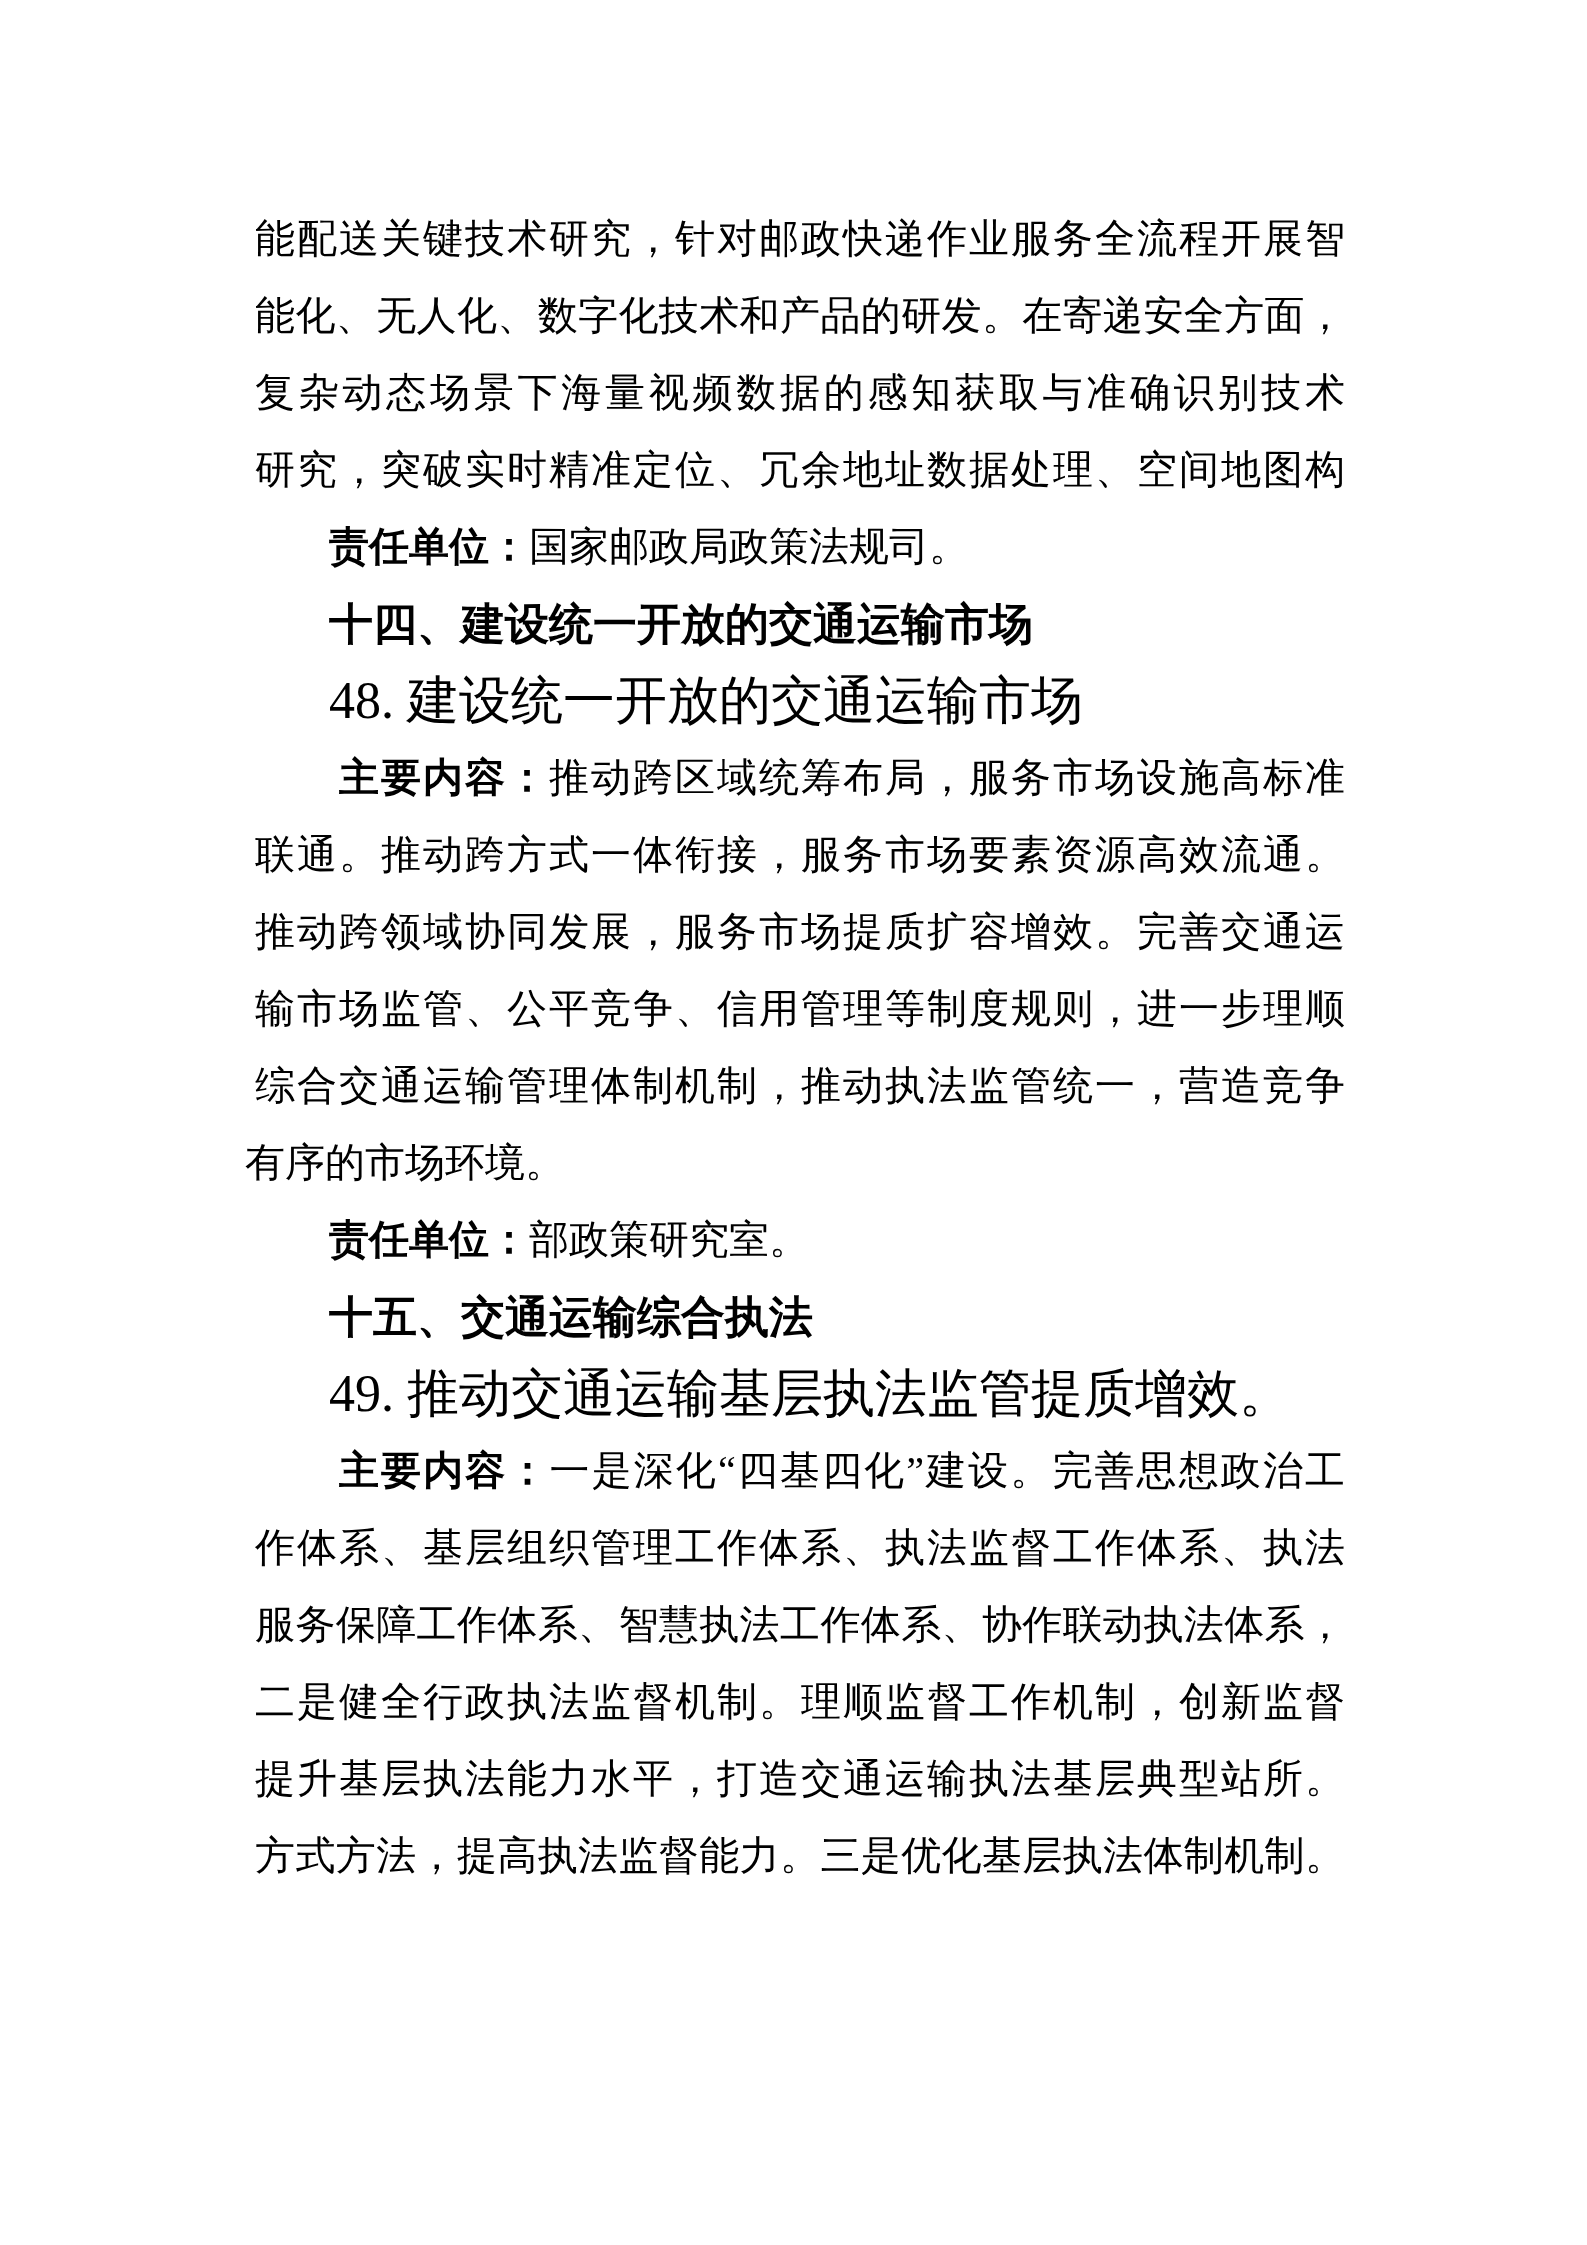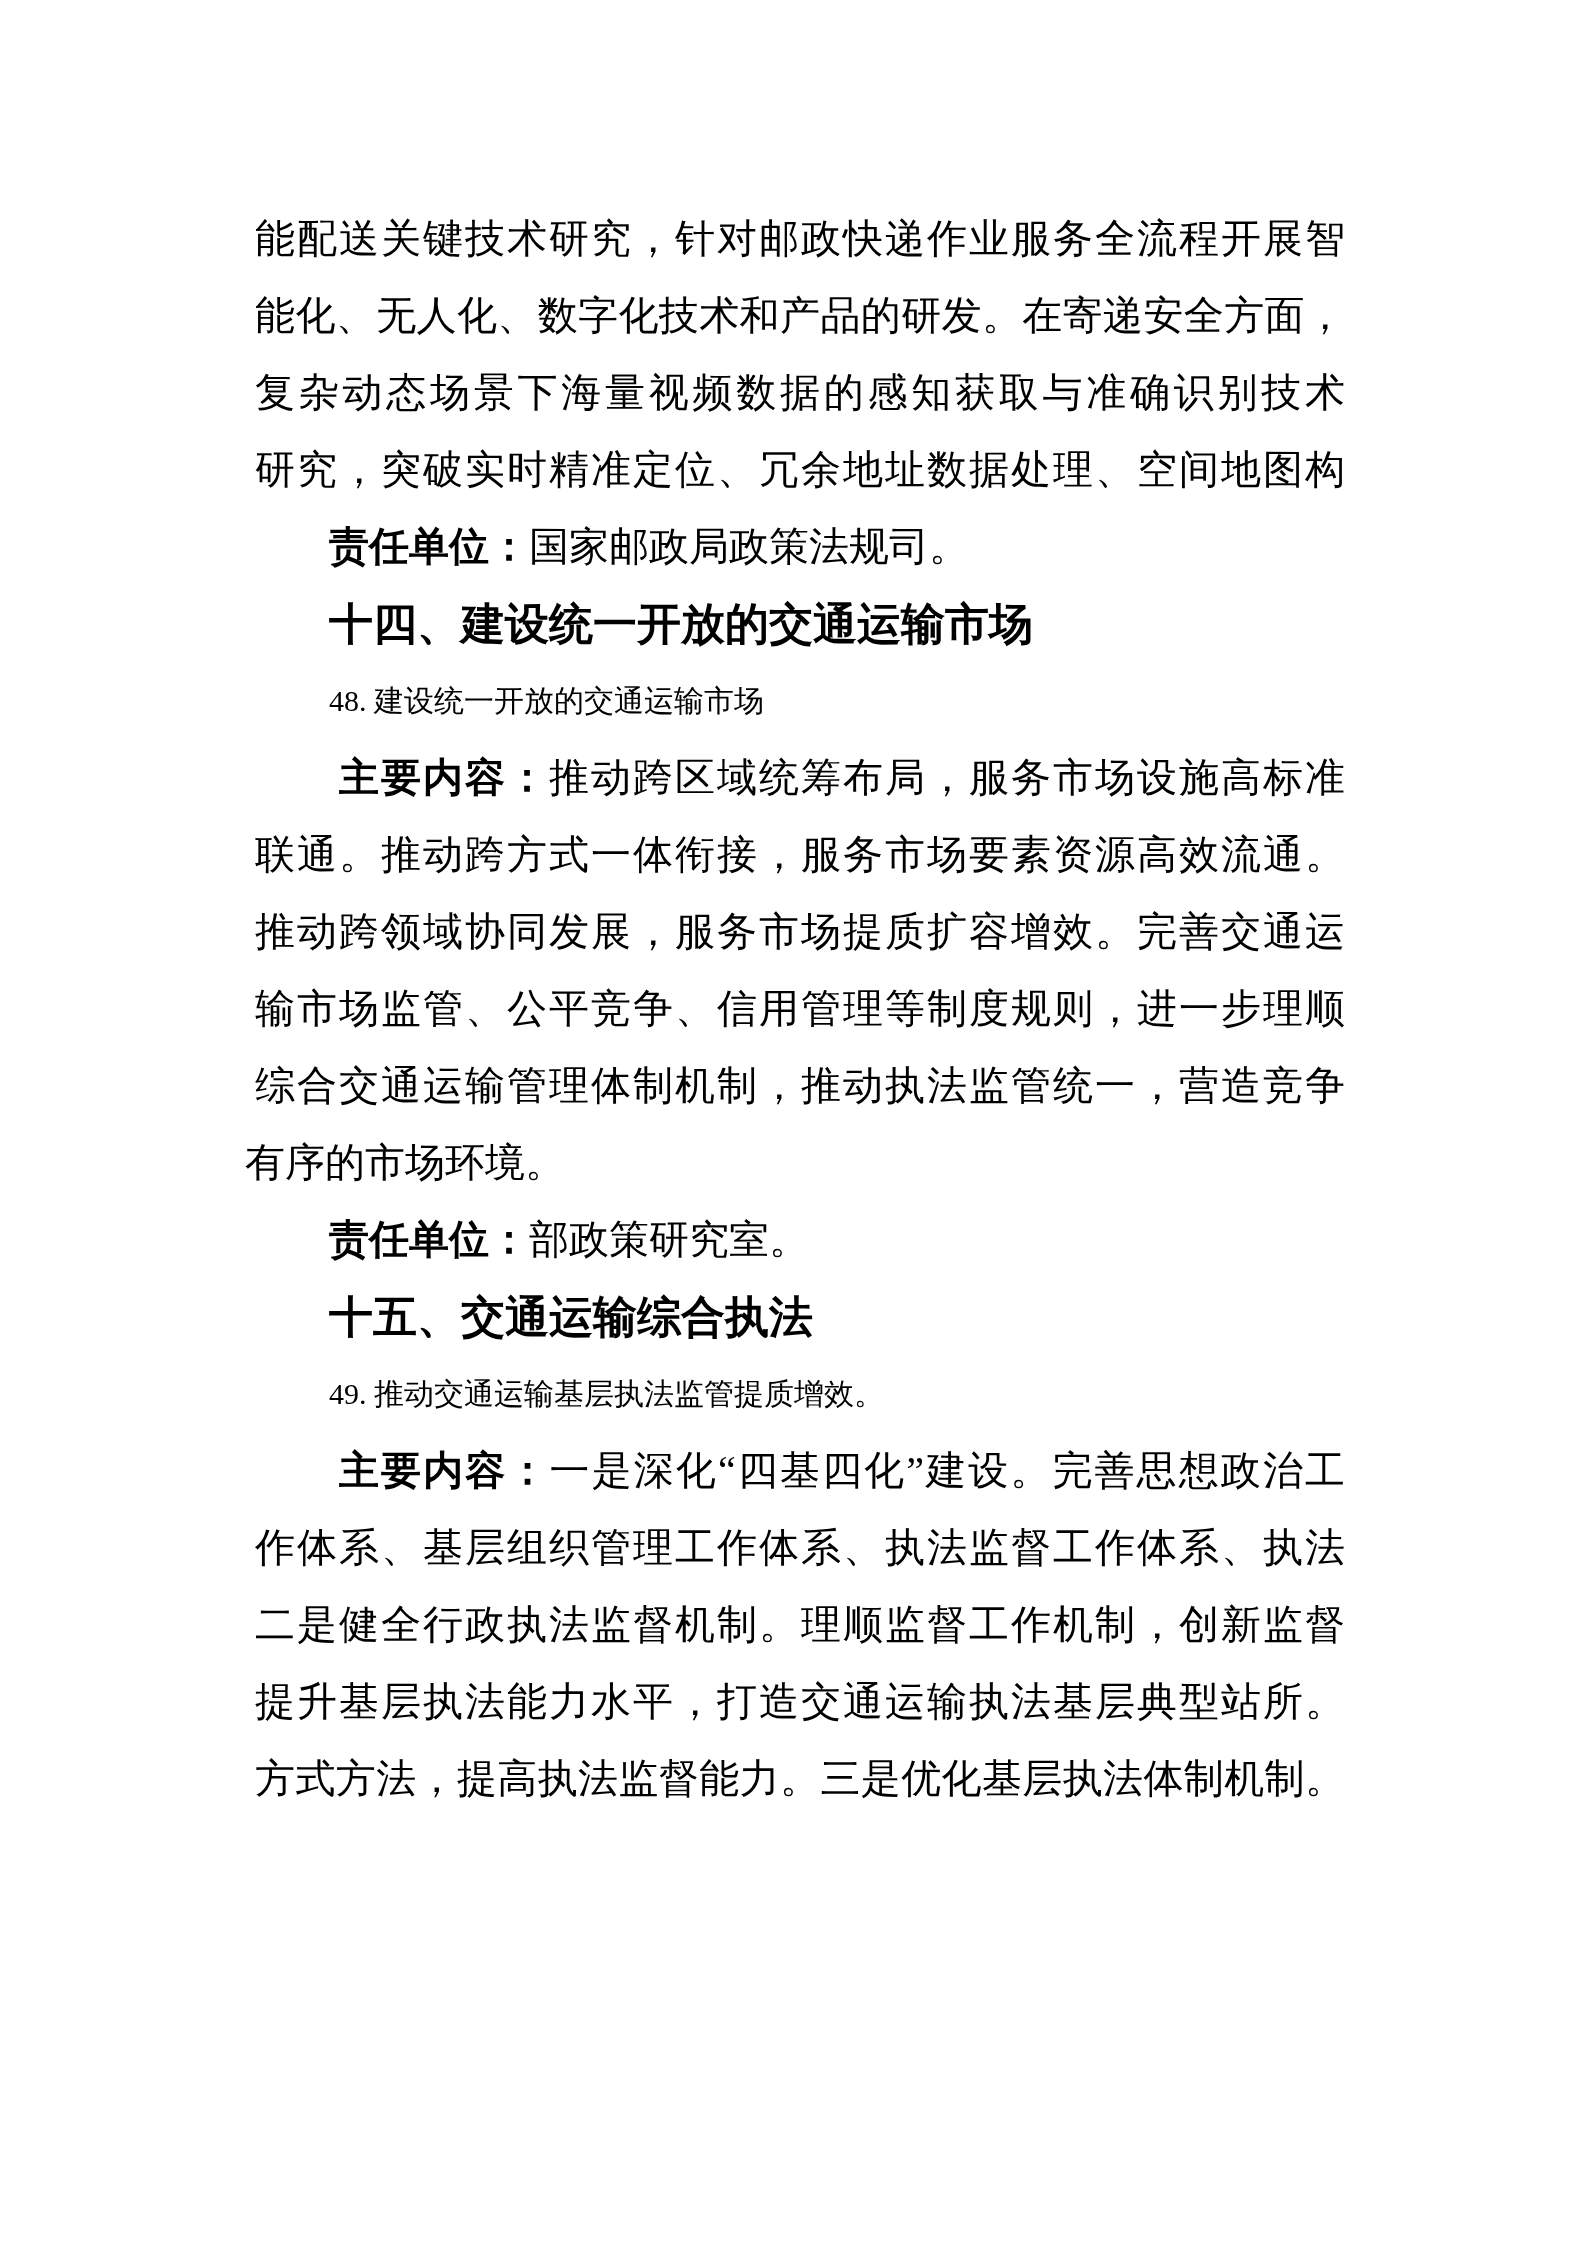--- a/index.html
+++ b/index.html
@@ -32,21 +32,21 @@
   }
   .line.indent {
     text-indent: 84px;
   }
   .line.heading {
     font-family: "Liberation Sans", "DejaVu Sans", sans-serif;
     font-weight: 700;
     font-size: 44px;
   }
   .line.item {
-    font-size: 30px;
+    font-size: 52px;
   }
   .bold-label {
     font-family: "Liberation Sans", "DejaVu Sans", sans-serif;
     font-weight: 700;
   }
 </style>
 </head>
 <body>
 
 <main class="page">
@@ -62,17 +62,18 @@
       <div class="line body justify">联通。推动跨方式一体衔接，服务市场要素资源高效流通。</div>
       <div class="line body justify">推动跨领域协同发展，服务市场提质扩容增效。完善交通运</div>
       <div class="line body justify">输市场监管、公平竞争、信用管理等制度规则，进一步理顺</div>
       <div class="line body justify">综合交通运输管理体制机制，推动执法监管统一，营造竞争</div>
       <div class="line body">有序的市场环境。</div>
       <div class="line body indent"><span class="bold-label">责任单位：</span><span>部政策研究室。</span></div>
       <div class="line heading indent">十五、交通运输综合执法</div>
       <div class="line item indent">49. 推动交通运输基层执法监管提质增效。</div>
       <div class="line body justify indent"><span class="bold-label">主要内容：</span><span>一是深化“四基四化”建设。完善思想政治工</span></div>
       <div class="line body justify">作体系、基层组织管理工作体系、执法监督工作体系、执法</div>
+      <div class="line body justify">服务保障工作体系、智慧执法工作体系、协作联动执法体系，</div>
       <div class="line body justify">二是健全行政执法监督机制。理顺监督工作机制，创新监督</div>
       <div class="line body justify">提升基层执法能力水平，打造交通运输执法基层典型站所。</div>
       <div class="line body justify">方式方法，提高执法监督能力。三是优化基层执法体制机制。</div>
     </section>
 </main>
 
 </body></html>

